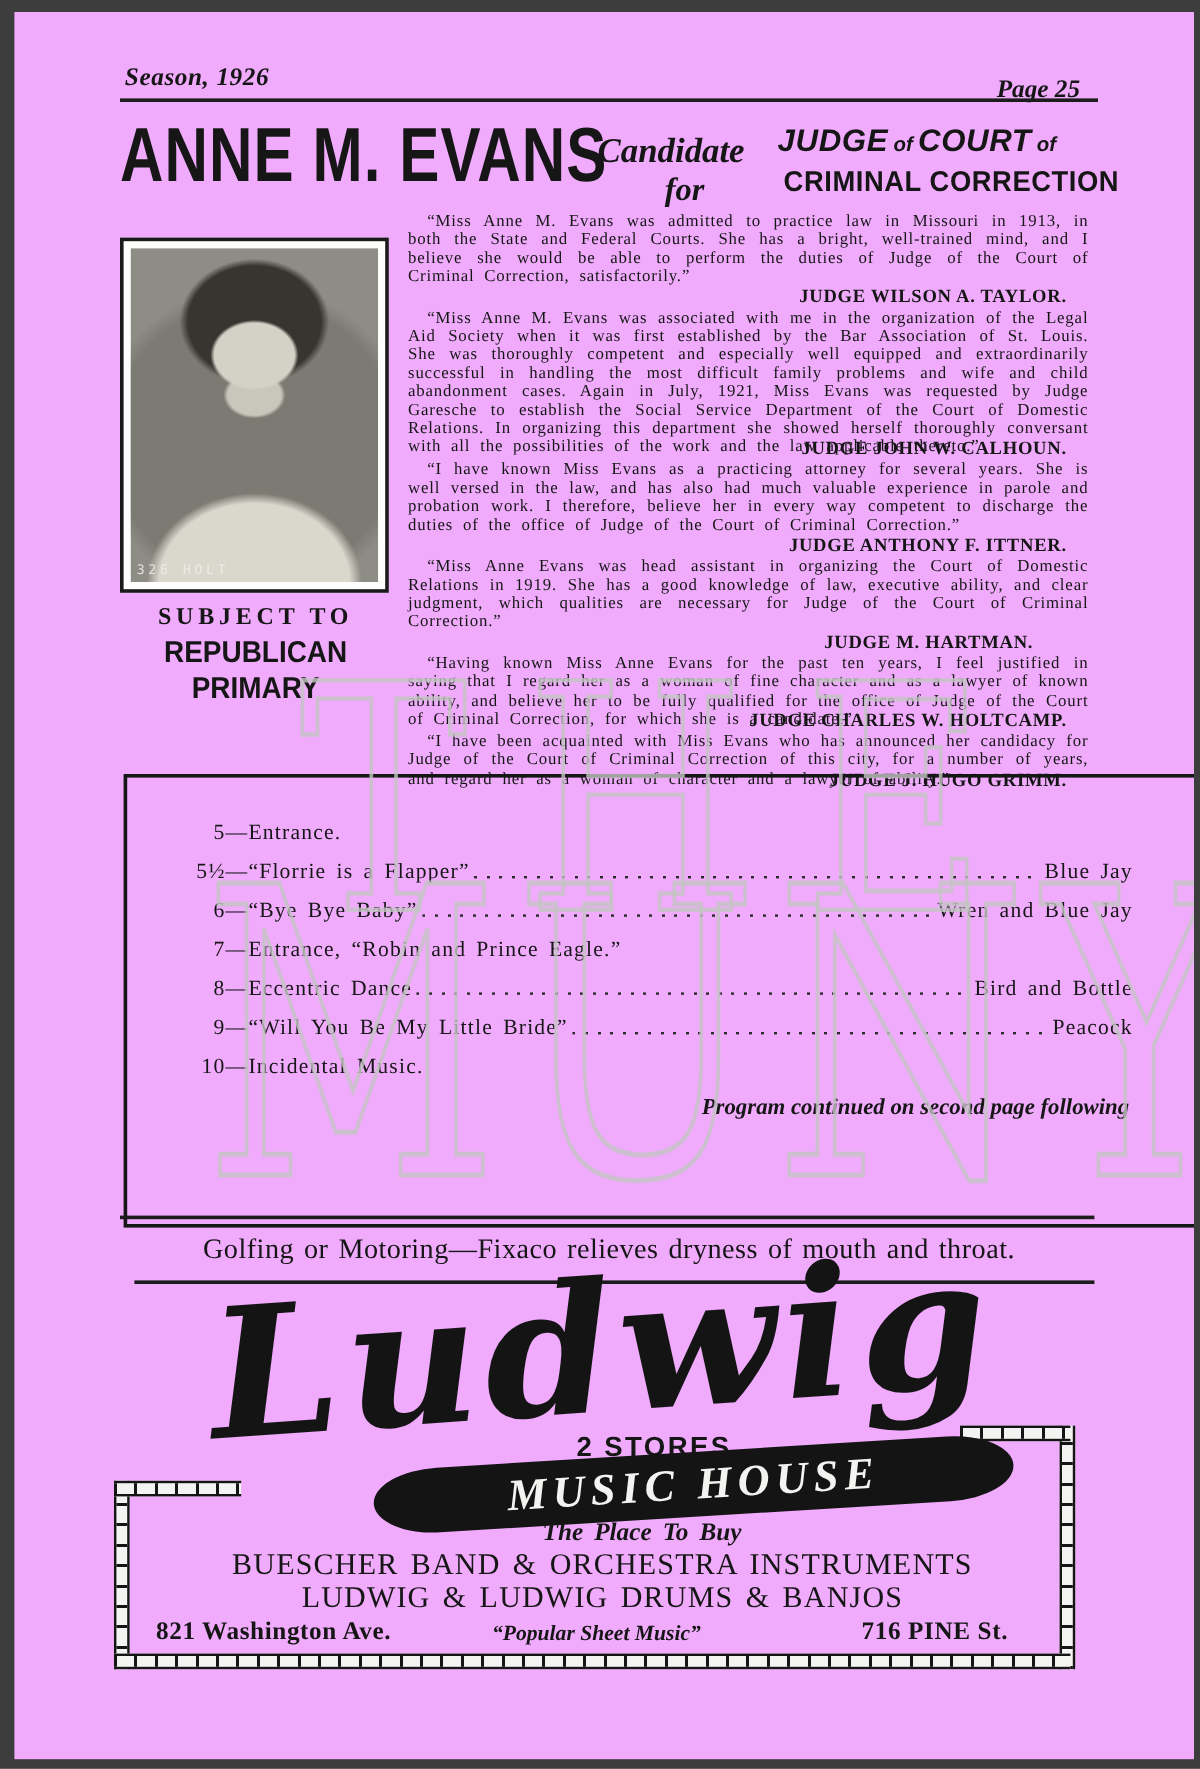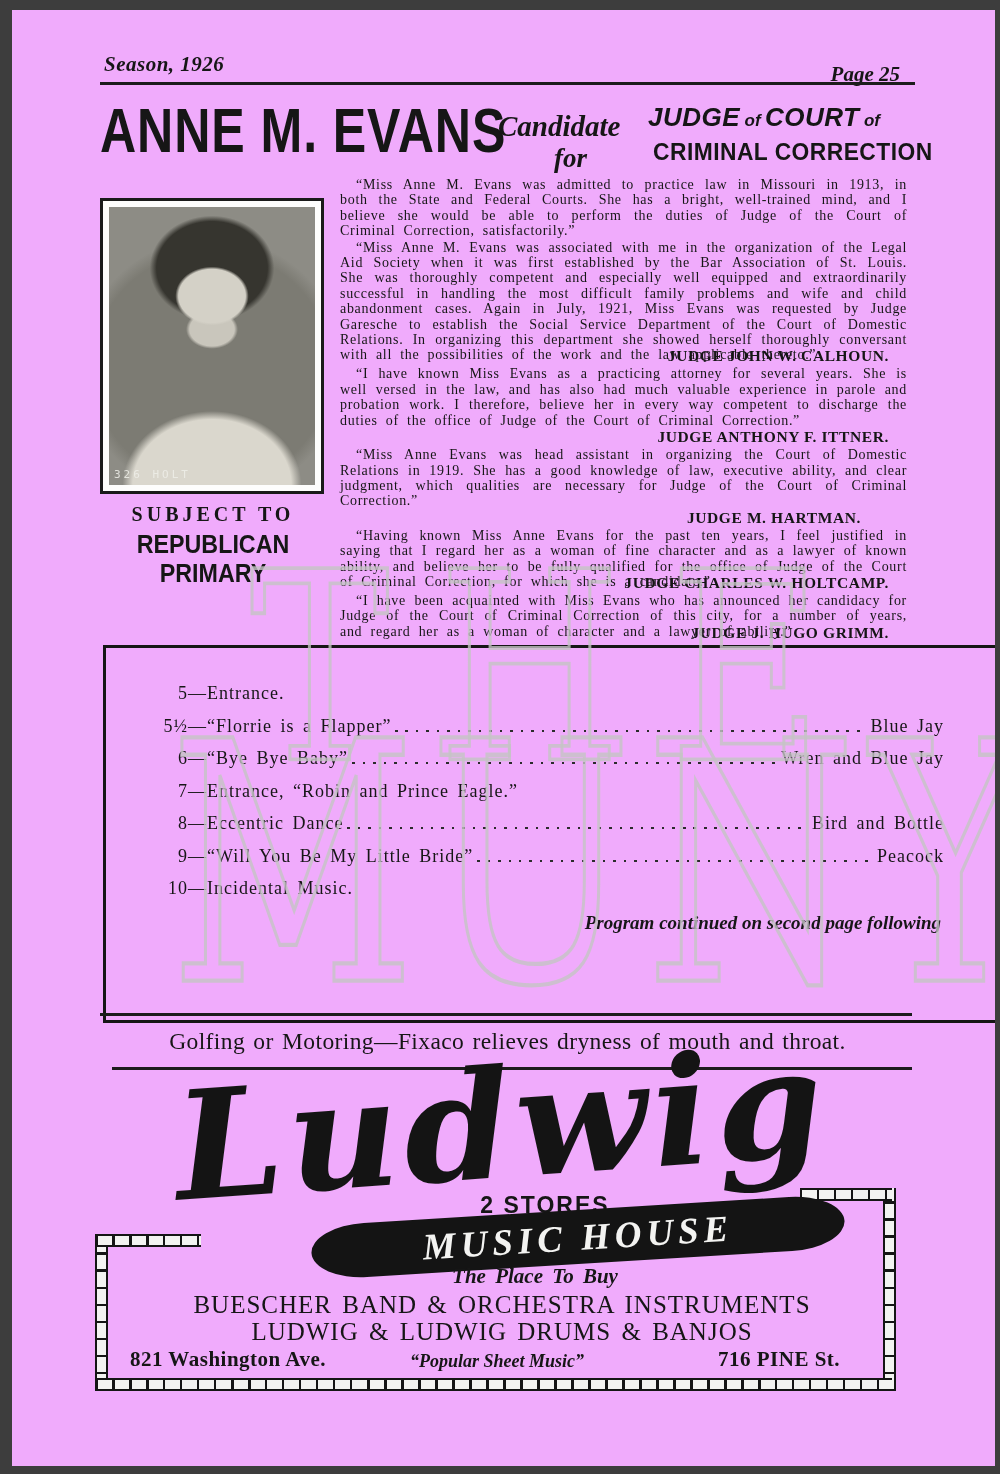--- a/index.html
+++ b/index.html
@@ -128,20 +128,21 @@
       </div>
     </div>
     <div class="abs leftcol">
       <div class="subj">SUBJECT TO</div>
       <div class="repub">REPUBLICAN PRIMARY</div>
     </div>
 
     <div class="abs tcol">
       <div class="t">
         <p>“Miss Anne M. Evans was admitted to practice law in Missouri in 1913, in both the State and Federal Courts.  She has a bright, well-trained mind, and I believe she would be able to perform the duties of Judge of the Court of Criminal Correction, satisfactorily.”</p>
+        <div class="judge">JUDGE WILSON A. TAYLOR.</div>
       </div>
       <div class="t pull">
         <p>“Miss Anne M. Evans was associated with me in the organization of the Legal Aid Society when it was first established by the Bar Association of St. Louis.  She was thoroughly competent and especially well equipped and extraordinarily successful in handling the most difficult family problems and wife and child abandonment cases.  Again in July, 1921, Miss Evans was requested by Judge Garesche to establish the Social Service Department of the Court of Domestic Relations. In organizing this department she showed herself thoroughly conversant with all the possibilities of the work and the law applicable thereto.”</p>
         <div class="judge">JUDGE JOHN W. CALHOUN.</div>
       </div>
       <div class="t">
         <p>“I have known Miss Evans as a practicing attorney for several years.  She is well versed in the law, and has also had much valuable experience in parole and probation work.  I therefore, believe her in every way competent to discharge the duties of the office of Judge of the Court of Criminal Correction.”</p>
         <div class="judge">JUDGE ANTHONY F. ITTNER.</div>
       </div>
       <div class="t pr-lg">

